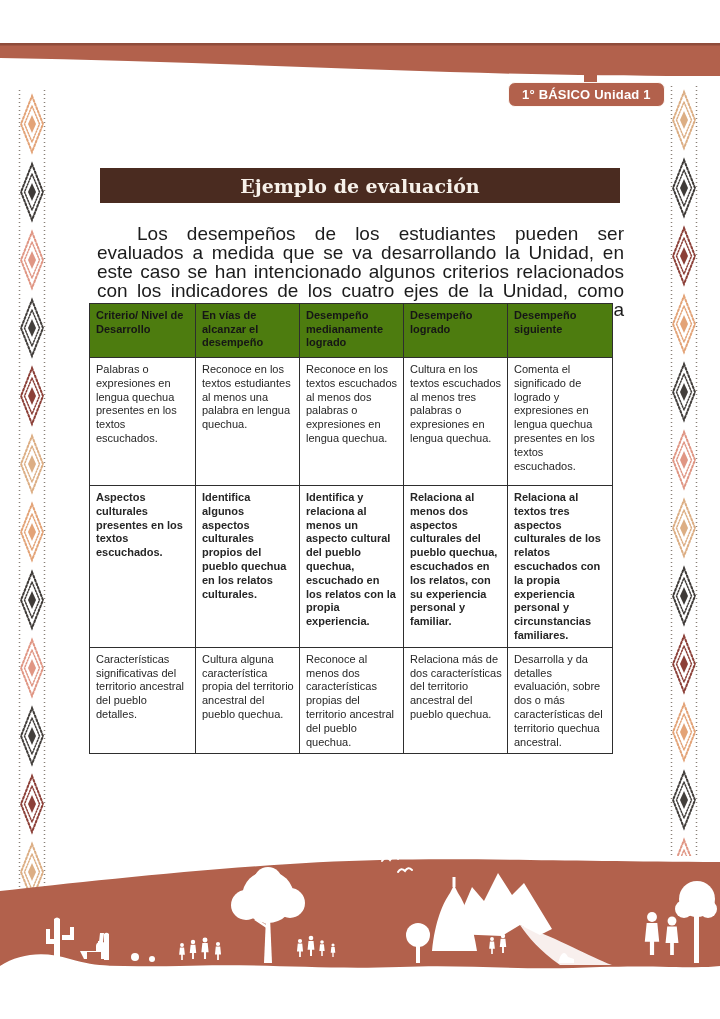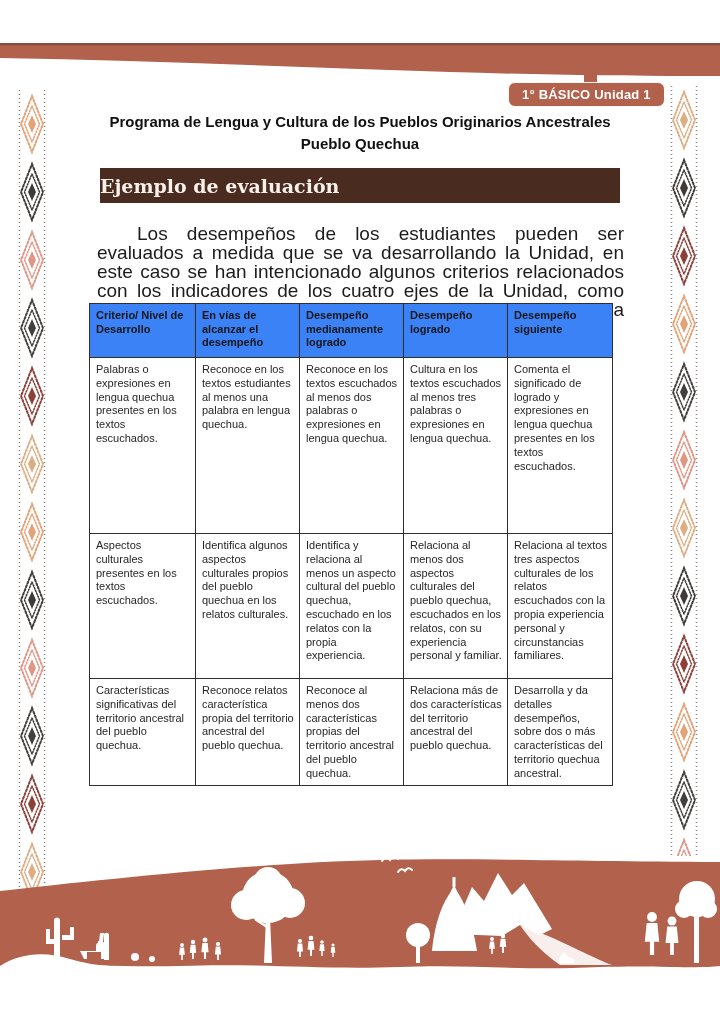--- a/index.html
+++ b/index.html
@@ -27,41 +27,41 @@
   .strip-right { left:670px; top:86px; height:770px; }
   
   .doc-title {
     position:absolute; top:111px; left:0; width:720px;
     text-align:center; font-weight:bold; font-size:15px; line-height:22px; color:#111;
   }
   .section-banner {
     position:absolute; top:168px; left:100px; width:520px; height:35px;
     background:#4a2b20; color:#f7f1ea;
     font-family:"DejaVu Serif", serif; font-weight:bold; font-size:19px;
-    display:flex; align-items:center; 
+    display:flex; align-items:center; justify-content:center;
   }
   .intro-par {
     position:absolute; top:224px; left:97px; width:527px;
     font-size:19px; line-height:19px; text-align:justify; text-indent:40px; color:#1c1c1c;
   }
   
   .rubric {
     position:absolute; top:303px; left:89px; width:523px;
     border-collapse:collapse; table-layout:fixed;
   }
   .rubric th, .rubric td {
     border:1px solid #2e2e2e; vertical-align:top; text-align:left;
     font-size:11px; padding:5px 5px 4px 6px; word-wrap:break-word;
   }
   .rubric th {
-    background:#3b82f6; font-weight:bold; line-height:13.5px; height:54px; color:#161616;
+    background:#4d7c0f; font-weight:bold; line-height:13.5px; height:54px; color:#161616;
   }
   .rubric td { line-height:13.8px; color:#262626; }
-  .rubric tr.r0 td { height:176px; }
-  .rubric tr.r1 td { height:145px; }
+  .rubric tr.r0 td { height:128px; }
+  .rubric tr.r1 td { height:145px;font-weight:bold; }
   .rubric tr.r2 td { height:102px; }
   
   .bottom-art { position:absolute; top:839px; left:0; width:720px; height:180px; }
 </style>
 </head>
 <body>
 
 <div id="page">
 
   <svg class="top-wave" viewBox="0 0 720 57" preserveAspectRatio="none">
@@ -150,24 +150,20 @@
             <path d="M14,25 L18,34 L14,43 L10,34 Z" fill="#e09684" stroke="none"></path>
           </g>
         </g>
       </pattern>
     </defs>
     <rect x="0" y="0" width="28" height="770" fill="url(#tpatR)"></rect>
     <line x1="1.5" y1="0" x2="1.5" y2="770" stroke="#8a8178" stroke-width="1.5" stroke-dasharray="1 3"></line>
     <line x1="26.5" y1="0" x2="26.5" y2="770" stroke="#8a8178" stroke-width="1.5" stroke-dasharray="1 3"></line>
   </svg>
 
-  <div class="doc-title">
-    <div>Programa de Lengua y Cultura de los Pueblos Originarios Ancestrales</div>
-    <div>Pueblo Quechua</div>
-  </div>
 
   <div class="section-banner">
     <span>Ejemplo de evaluación</span>
   </div>
 
   <p class="intro-par">Los desempeños de los estudiantes pueden ser evaluados a medida que se va desarrollando la Unidad, en este caso se han intencionado algunos criterios relacionados con los indicadores de los cuatro ejes de la Unidad, como ejemplo para una actividad de evaluación, a partir de una rúbrica como la siguiente:</p>
 
   <table class="rubric">
     <colgroup>
       <col style="width:106px">
@@ -194,25 +190,25 @@
         <td>Comenta el significado de logrado y expresiones en lengua quechua presentes en los textos escuchados.</td>
       </tr>
       <tr class="r1">
         <td>Aspectos culturales presentes en los textos escuchados.</td>
         <td>Identifica algunos aspectos culturales propios del pueblo quechua en los relatos culturales.</td>
         <td>Identifica y relaciona al menos un aspecto cultural del pueblo quechua, escuchado en los relatos con la propia experiencia.</td>
         <td>Relaciona al menos dos aspectos culturales del pueblo quechua, escuchados en los relatos, con su experiencia personal y familiar.</td>
         <td>Relaciona al textos tres aspectos culturales de los relatos escuchados con la propia experiencia personal y circunstancias familiares.</td>
       </tr>
       <tr class="r2">
-        <td>Características significativas del territorio ancestral del pueblo quechua.</td>
-        <td>Reconoce relatos característica propia del territorio ancestral del pueblo quechua.</td>
+        <td>Características significativas del territorio ancestral del pueblo detalles.</td>
+        <td>Cultura alguna característica propia del territorio ancestral del pueblo quechua.</td>
         <td>Reconoce al menos dos características propias del territorio ancestral del pueblo quechua.</td>
         <td>Relaciona más de dos características del territorio ancestral del pueblo quechua.</td>
-        <td>Desarrolla y da detalles desempeños, sobre dos o más características del territorio quechua ancestral.</td>
+        <td>Desarrolla y da detalles evaluación, sobre dos o más características del territorio quechua ancestral.</td>
       </tr>
     </tbody>
   </table>
 
   <svg class="bottom-art" viewBox="0 0 720 180" preserveAspectRatio="none">
     <defs>
       <g id="person" fill="#ffffff">
         <circle cx="0" cy="0" r="2.6"></circle>
         <path d="M-2.8,3.2 L2.8,3.2 L3.8,13 L1.1,13 L1.1,20 L-1.1,20 L-1.1,13 L-3.8,13 Z"></path>
       </g>

